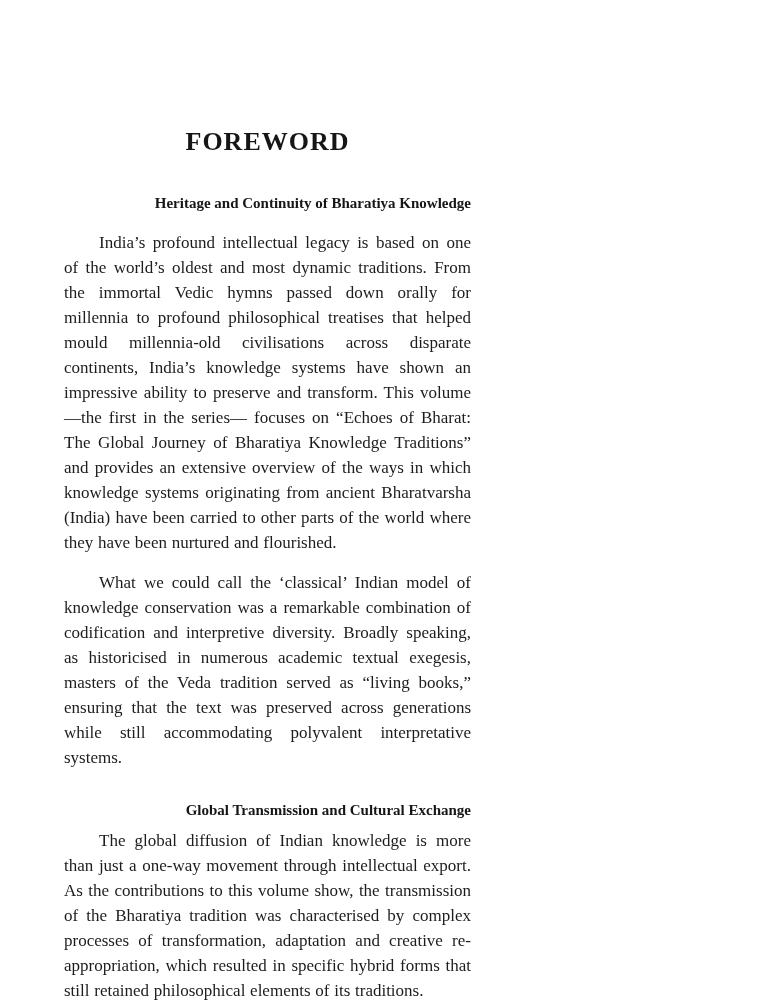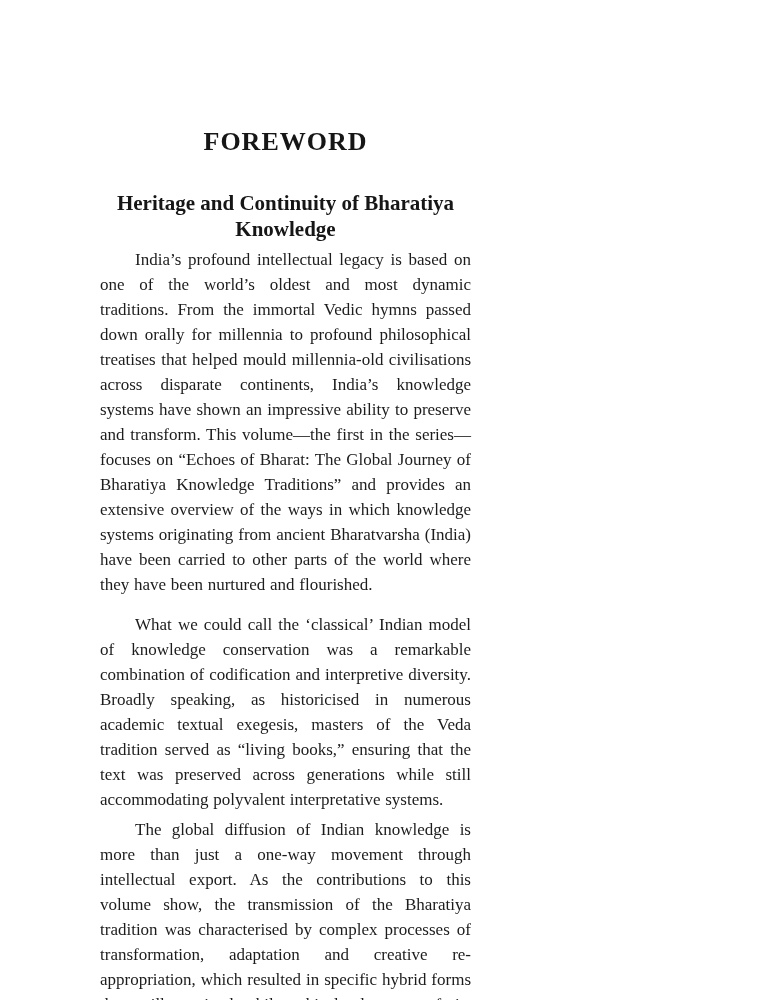--- a/index.html
+++ b/index.html
@@ -11,69 +11,70 @@
     width: 773px;
     height: 1000px;
     overflow: hidden;
     font-family: "Liberation Serif", "DejaVu Serif", serif;
     color: #1c1c1c;
   }
   .page {
     box-sizing: border-box;
     width: 621px;
     height: 1000px;
-    padding: 127px 150px 0 100px;
+    padding: 127px 150px 0 64px;
     background: #ffffff;
   }
   .doc-title {
     margin: 0;
     font-size: 26px;
     line-height: 30px;
     font-weight: bold;
     text-align: center;
     letter-spacing: 1px;
     color: #161616;
   }
   .sec-heading {
     margin: 33px 0 0 0;
-    font-size: 21px;
+    font-size: 15px;
     line-height: 26px;
     font-weight: bold;
-    text-align: center;
+    text-align: right;
     color: #161616;
   }
   .section-global .sec-heading {
     margin-top: 27px;
   }
   .para {
     margin: 15px 0 0 0;
     font-size: 17px;
     line-height: 25px;
     text-align: justify;
     text-indent: 35px;
     hyphens: none;
     word-spacing: 0.5px;
   }
   .section-heritage .para:first-of-type {
-    margin-top: 5px;
+    margin-top: 14px;
   }
   .section-global .para:first-of-type {
     margin-top: 5px;
   }
 </style>
 </head>
 <body>
 
 <div class="page">
 
   <h1 class="doc-title">FOREWORD</h1>
 
   <section class="section-heritage">
     <h2 class="sec-heading">Heritage and Continuity of Bharatiya Knowledge</h2>
     <p class="para">India’s profound intellectual legacy is based on one of the world’s oldest and most dynamic traditions. From the immortal Vedic hymns passed down orally for millennia to profound philosophical treatises that helped mould millennia-old civilisations across disparate continents, India’s knowledge systems have shown an impressive ability to preserve and transform. This volume—the first in the series— focuses on “Echoes of Bharat: The Global Journey of Bharatiya Knowledge Traditions” and provides an extensive overview of the ways in which knowledge systems originating from ancient Bharatvarsha (India) have been carried to other parts of the world where they have been nurtured and flourished.</p>
     <p class="para">What we could call the ‘classical’ Indian model of knowledge conservation was a remarkable combination of codification and interpretive diversity. Broadly speaking, as historicised in numerous academic textual exegesis, masters of the Veda tradition served as “living books,” ensuring that the text was preserved across generations while still accommodating polyvalent interpretative systems.</p>
   </section>
 
   <section class="section-global">
+    <h2 class="sec-heading">Global Transmission and Cultural Exchange</h2>
     <p class="para">The global diffusion of Indian knowledge is more than just a one-way movement through intellectual export. As the contributions to this volume show, the transmission of the Bharatiya tradition was characterised by complex processes of transformation, adaptation and creative re-appropriation, which resulted in specific hybrid forms that still retained philosophical elements of its traditions.</p>
   </section>
 
 </div>
 
 </body></html>

